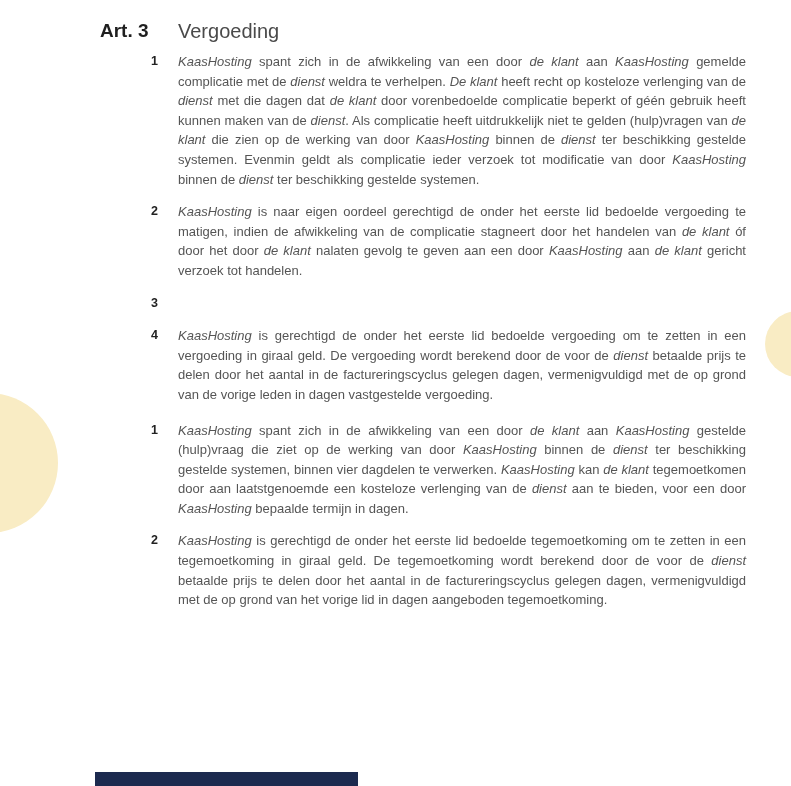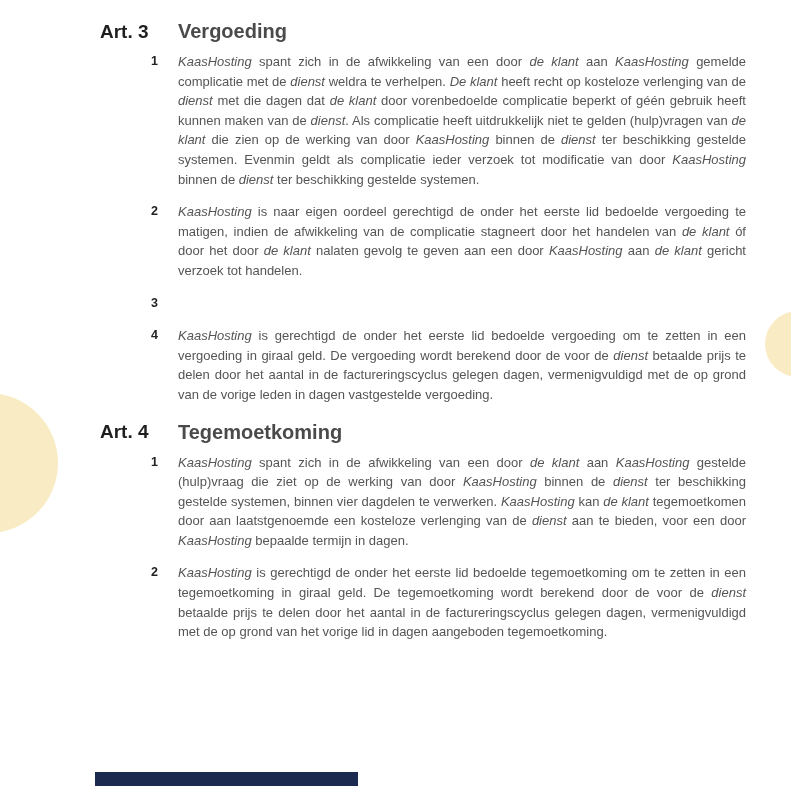--- a/index.html
+++ b/index.html
@@ -50,32 +50,32 @@
   .content {
     position: absolute;
     left: 100px;
     top: 20px;
     width: 646px;
     z-index: 2;
   }
   .article { margin-bottom: 16px; }
   .art-head {
     display: flex;
-    align-items: center;
+    align-items: flex-start;
     margin-bottom: 9px;
   }
   .art-num {
     flex: 0 0 78px;
     font-size: 19px;
     font-weight: 700;
     color: var(--heading-num-color);
   }
   .art-title {
     font-size: 20px;
-    font-weight: 700;
+    font-weight: 400;
     color: var(--heading-title-color);
   }
   .art-item {
     display: flex;
     margin-bottom: 13px;
   }
   .item-num {
     flex: 0 0 78px;
     padding-left: 51px;
     font-size: 12.5px;
@@ -117,24 +117,20 @@
     <div class="art-item">
       <span class="item-num">3</span>
     </div>
     <div class="art-item">
       <span class="item-num">4</span>
       <p class="item-body"><i>KaasHosting</i><span> is gerechtigd de onder het eerste lid bedoelde vergoeding om te zetten in een vergoeding in giraal geld. De vergoeding wordt berekend door de voor de </span><i>dienst</i><span> betaalde prijs te delen door het aantal in de factureringscyclus gelegen dagen, vermenigvuldigd met de op grond van de vorige leden in dagen vastgestelde vergoeding.</span></p>
     </div>
   </section>
 
   <section class="article">
-    <div class="art-head">
-      <span class="art-num">Art. 4</span>
-      <span class="art-title">Tegemoetkoming</span>
-    </div>
     <div class="art-item">
       <span class="item-num">1</span>
       <p class="item-body"><i>KaasHosting</i><span> spant zich in de afwikkeling van een door </span><i>de klant</i><span> aan </span><i>KaasHosting</i><span> gestelde (hulp)vraag die ziet op de werking van door </span><i>KaasHosting</i><span> binnen de </span><i>dienst</i><span> ter beschikking gestelde systemen, binnen vier dagdelen te verwerken. </span><i>KaasHosting</i><span> kan </span><i>de klant</i><span> tegemoetkomen door aan laatstgenoemde een kosteloze verlenging van de </span><i>dienst</i><span> aan te bieden, voor een door </span><i>KaasHosting</i><span> bepaalde termijn in dagen.</span></p>
     </div>
     <div class="art-item">
       <span class="item-num">2</span>
       <p class="item-body"><i>KaasHosting</i><span> is gerechtigd de onder het eerste lid bedoelde tegemoetkoming om te zetten in een tegemoetkoming in giraal geld. De tegemoetkoming wordt berekend door de voor de </span><i>dienst</i><span> betaalde prijs te delen door het aantal in de factureringscyclus gelegen dagen, vermenigvuldigd met de op grond van het vorige lid in dagen aangeboden tegemoetkoming.</span></p>
     </div>
   </section>
 

